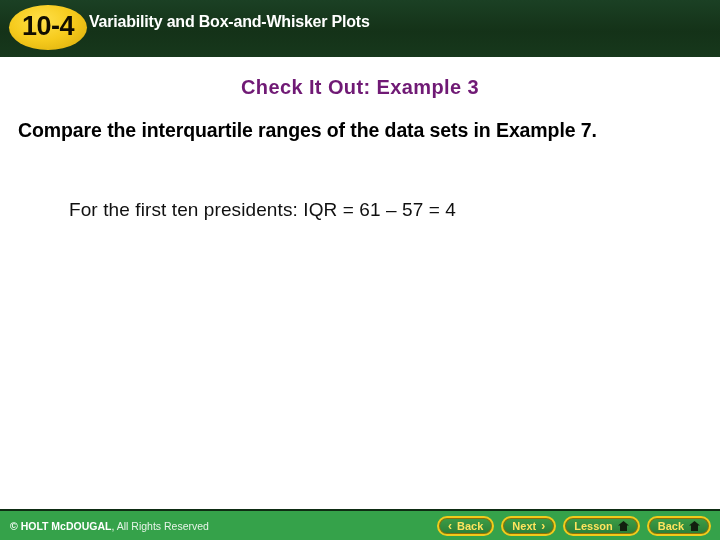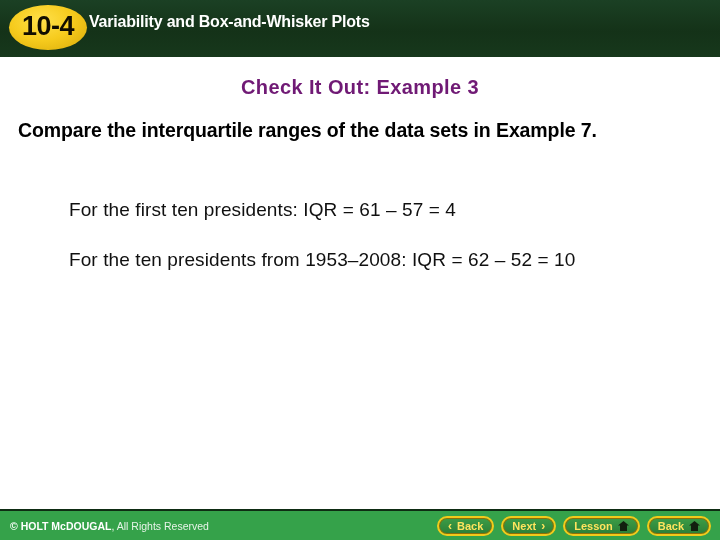--- a/index.html
+++ b/index.html
@@ -194,21 +194,20 @@
     </div>
     <div class="header-title">Variability and Box-and-Whisker Plots</div>
   </div>
 
   <div class="example-label">Check It Out: Example 3</div>
 
   <div class="prompt">Compare the interquartile ranges of the data sets in Example 7.</div>
 
   <div class="answers">
     <div class="answer">For the first ten presidents: IQR = 61 – 57 = 4</div>
-    <div class="answer">For the ten presidents from 1953–2008: IQR = 62 – 52 = 10</div>
   </div>
 
   <div class="footer">
     <div class="copyright">
       <span class="strong">© HOLT McDOUGAL</span><span class="light">, All Rights Reserved</span>
     </div>
 
     <div class="nav-buttons">
 
       <div class="nav-btn">

